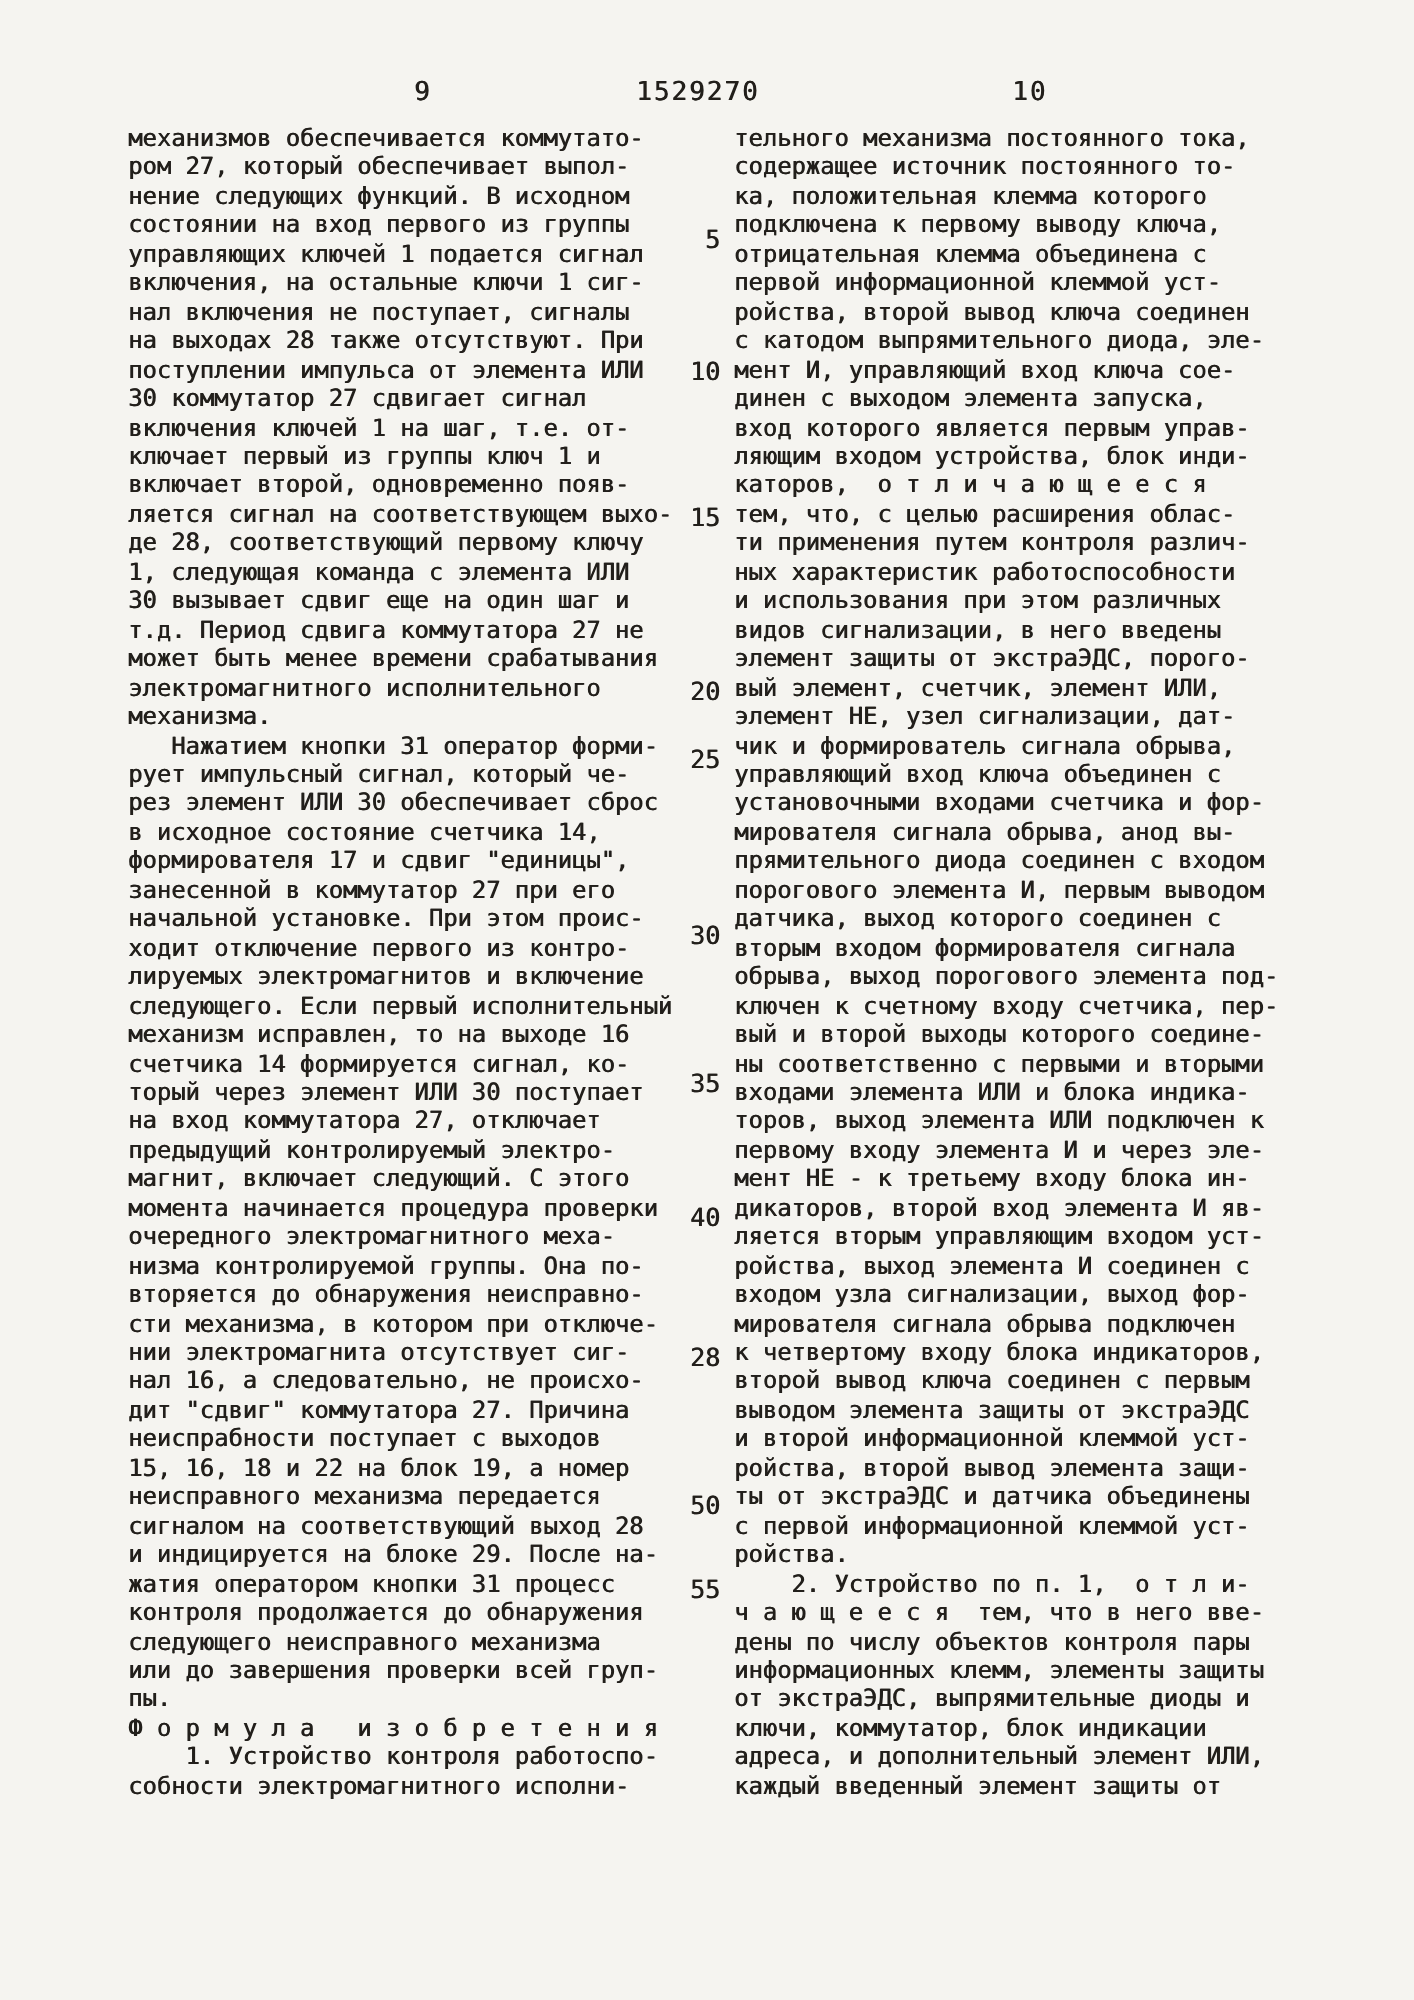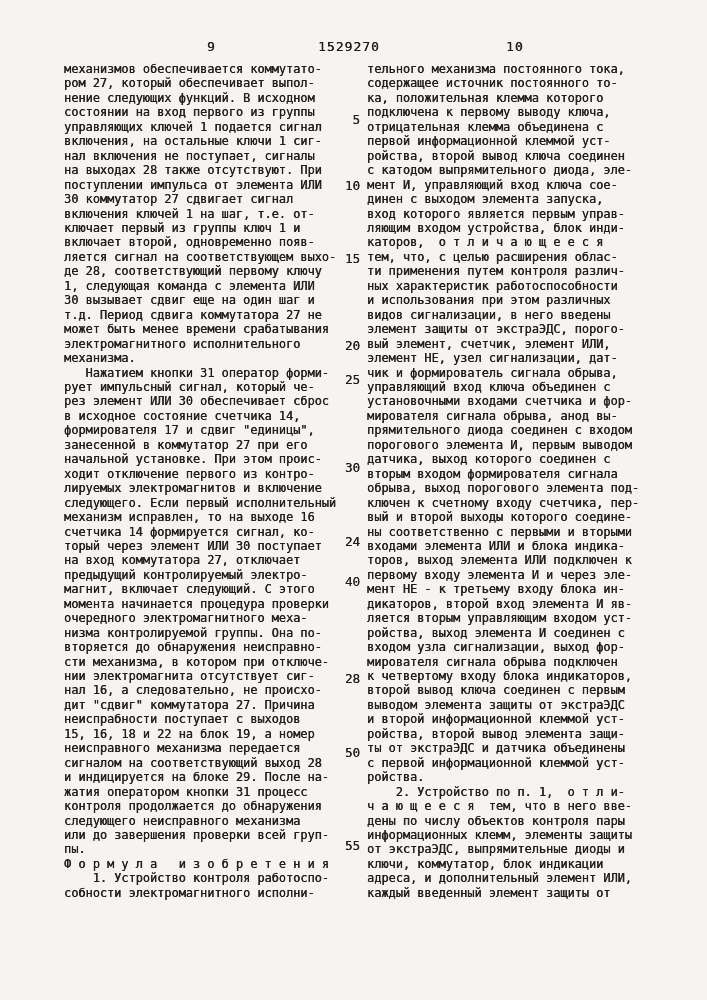--- a/index.html
+++ b/index.html
@@ -39,24 +39,24 @@
     text-shadow:0.35px 0 0 currentColor;
     white-space:pre;
   }
   .gutter span:nth-child(1){top:112px;}
   .gutter span:nth-child(2){top:178px;}
   .gutter span:nth-child(3){top:251px;}
   .gutter span:nth-child(4){top:338px;}
   .gutter span:nth-child(5){top:372px;}
   .gutter span:nth-child(6){top:460px;text-align:center;}
   .gutter span:nth-child(7){top:534px;}
-  .gutter span:nth-child(8){top:576px;font-family:Liberation Mono, monospace;}
+  .gutter span:nth-child(8){top:601px;}
   .gutter span:nth-child(9){top:671px;}
   .gutter span:nth-child(10){top:745px;}
-  .gutter span:nth-child(11){top:838px;}
+  .gutter span:nth-child(11){top:787px;}
 </style>
 </head>
 <body>
 
 <div class="page">
 
   <div id="hdr-left" class="hdr-num">9</div>
 
   <div id="hdr-center" class="hdr-num">1529270</div>
 
@@ -180,20 +180,20 @@
 адреса, и дополнительный элемент ИЛИ,
 каждый введенный элемент защиты от</div>
 
   <div class="gutter">
       <span>5</span>
       <span>10</span>
       <span>15</span>
       <span>20</span>
       <span>25</span>
       <span>30</span>
-      <span>24</span>
+      <span>35</span>
       <span>40</span>
       <span>28</span>
       <span>50</span>
       <span>55</span>
     </div>
 
 </div>
 
 </body></html>

